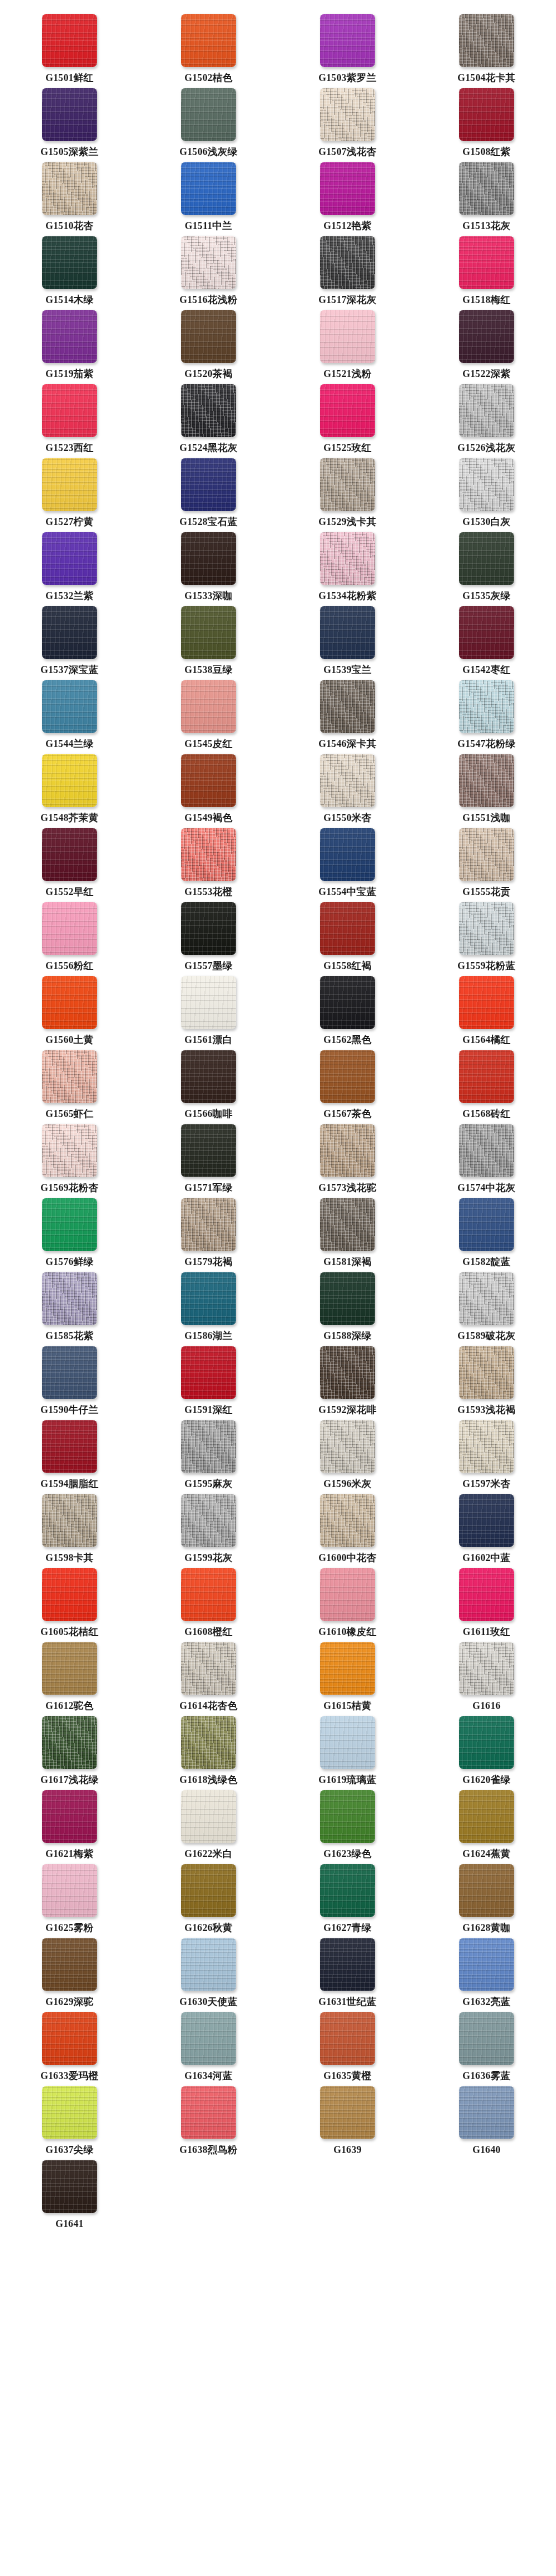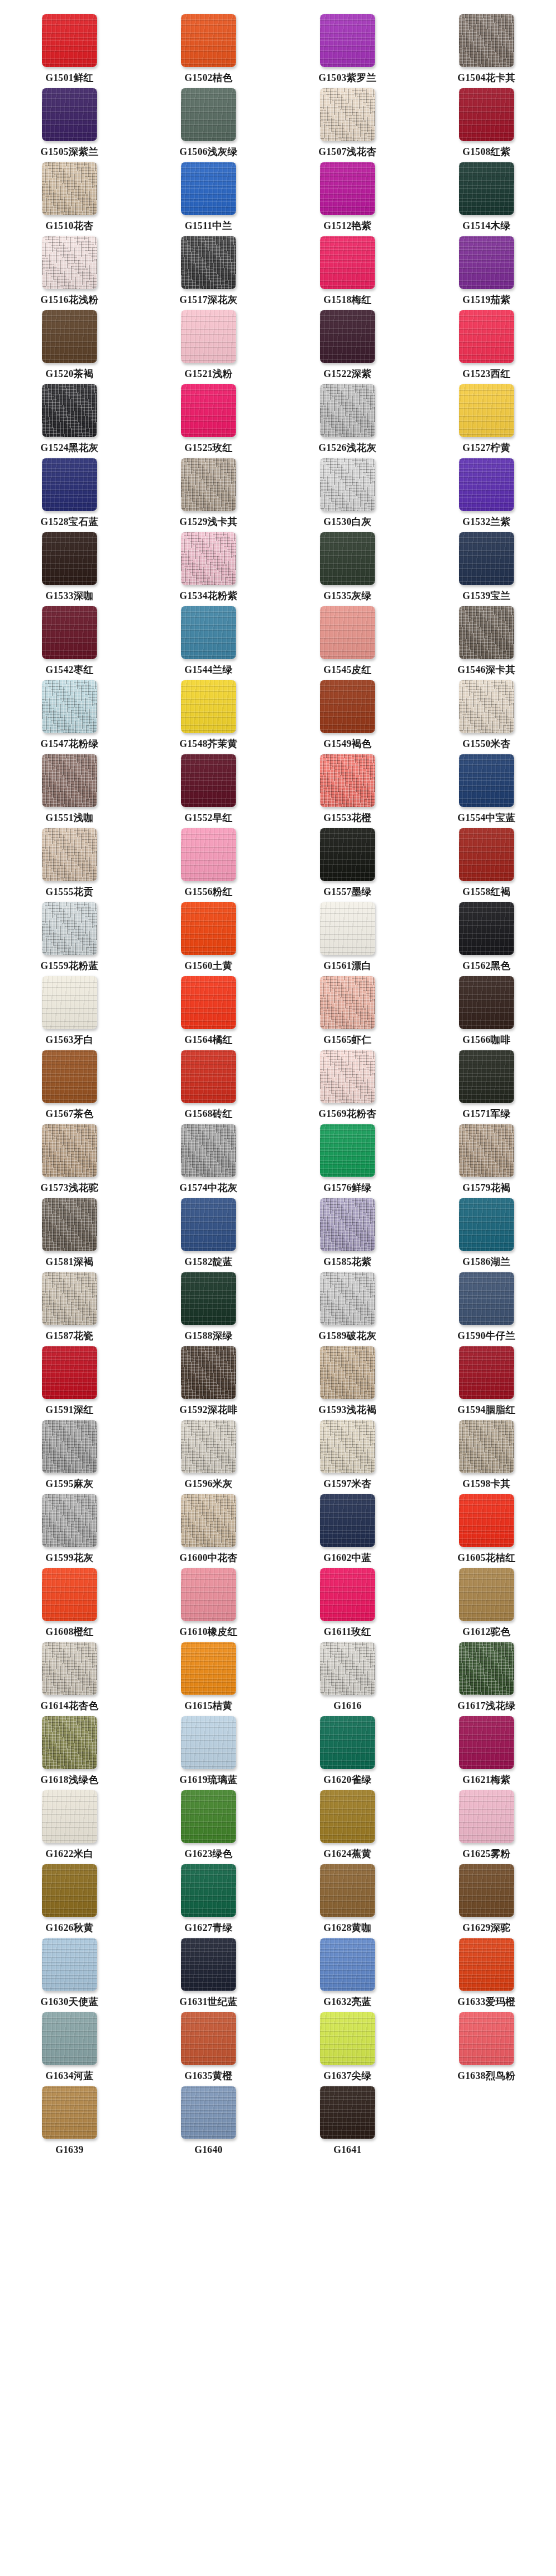--- a/index.html
+++ b/index.html
@@ -155,20 +155,24 @@
       </div>
       <div class="cell">
         <div class="swatch" style="background: rgb(38, 100, 196);"></div>
         <div class="label">G1511中兰</div>
       </div>
       <div class="cell">
         <div class="swatch" style="background: rgb(185, 21, 155);"></div>
         <div class="label">G1512艳紫</div>
       </div>
       <div class="cell">
+        <div class="swatch melange" style="background: rgb(132, 132, 132);"></div>
+        <div class="label">G1513花灰</div>
+      </div>
+      <div class="cell">
         <div class="swatch" style="background: rgb(22, 54, 47);"></div>
         <div class="label">G1514木绿</div>
       </div>
       <div class="cell">
         <div class="swatch melange" style="background: rgb(244, 226, 224);"></div>
         <div class="label">G1516花浅粉</div>
       </div>
       <div class="cell">
         <div class="swatch melange" style="background: rgb(59, 59, 60);"></div>
         <div class="label">G1517深花灰</div>
@@ -235,20 +239,28 @@
       </div>
       <div class="cell">
         <div class="swatch melange" style="background: rgb(240, 189, 204);"></div>
         <div class="label">G1534花粉紫</div>
       </div>
       <div class="cell">
         <div class="swatch" style="background: rgb(44, 58, 44);"></div>
         <div class="label">G1535灰绿</div>
       </div>
       <div class="cell">
+        <div class="swatch" style="background: rgb(27, 35, 54);"></div>
+        <div class="label">G1537深宝蓝</div>
+      </div>
+      <div class="cell">
+        <div class="swatch" style="background: rgb(75, 82, 38);"></div>
+        <div class="label">G1538豆绿</div>
+      </div>
+      <div class="cell">
         <div class="swatch" style="background: rgb(32, 48, 78);"></div>
         <div class="label">G1539宝兰</div>
       </div>
       <div class="cell">
         <div class="swatch" style="background: rgb(102, 19, 37);"></div>
         <div class="label">G1542枣红</div>
       </div>
       <div class="cell">
         <div class="swatch" style="background: rgb(61, 131, 164);"></div>
         <div class="label">G1544兰绿</div>
@@ -319,24 +331,20 @@
       </div>
       <div class="cell">
         <div class="swatch" style="background: rgb(244, 241, 232);"></div>
         <div class="label">G1561漂白</div>
       </div>
       <div class="cell">
         <div class="swatch" style="background: rgb(22, 22, 26);"></div>
         <div class="label">G1562黑色</div>
       </div>
       <div class="cell">
-        <div class="swatch" style="background: rgb(242, 238, 225);"></div>
-        <div class="label">G1563牙白</div>
-      </div>
-      <div class="cell">
         <div class="swatch" style="background: rgb(246, 52, 23);"></div>
         <div class="label">G1564橘红</div>
       </div>
       <div class="cell">
         <div class="swatch melange" style="background: rgb(238, 179, 163);"></div>
         <div class="label">G1565虾仁</div>
       </div>
       <div class="cell">
         <div class="swatch" style="background: rgb(50, 32, 26);"></div>
         <div class="label">G1566咖啡</div>
@@ -383,24 +391,20 @@
       </div>
       <div class="cell">
         <div class="swatch melange" style="background: rgb(167, 158, 192);"></div>
         <div class="label">G1585花紫</div>
       </div>
       <div class="cell">
         <div class="swatch" style="background: rgb(22, 99, 122);"></div>
         <div class="label">G1586湖兰</div>
       </div>
       <div class="cell">
-        <div class="swatch melange" style="background: rgb(202, 191, 174);"></div>
-        <div class="label">G1587花瓷</div>
-      </div>
-      <div class="cell">
         <div class="swatch" style="background: rgb(21, 50, 36);"></div>
         <div class="label">G1588深绿</div>
       </div>
       <div class="cell">
         <div class="swatch melange" style="background: rgb(201, 201, 201);"></div>
         <div class="label">G1589破花灰</div>
       </div>
       <div class="cell">
         <div class="swatch" style="background: rgb(60, 81, 113);"></div>
         <div class="label">G1590牛仔兰</div>
@@ -549,20 +553,24 @@
         <div class="swatch" style="background: rgb(222, 61, 16);"></div>
         <div class="label">G1633爱玛橙</div>
       </div>
       <div class="cell">
         <div class="swatch" style="background: rgb(134, 163, 165);"></div>
         <div class="label">G1634河蓝</div>
       </div>
       <div class="cell">
         <div class="swatch" style="background: rgb(196, 83, 47);"></div>
         <div class="label">G1635黄橙</div>
+      </div>
+      <div class="cell">
+        <div class="swatch" style="background: rgb(125, 150, 154);"></div>
+        <div class="label">G1636雾蓝</div>
       </div>
       <div class="cell">
         <div class="swatch" style="background: rgb(211, 232, 74);"></div>
         <div class="label">G1637尖绿</div>
       </div>
       <div class="cell">
         <div class="swatch" style="background: rgb(239, 90, 98);"></div>
         <div class="label">G1638烈鸟粉</div>
       </div>
       <div class="cell">

